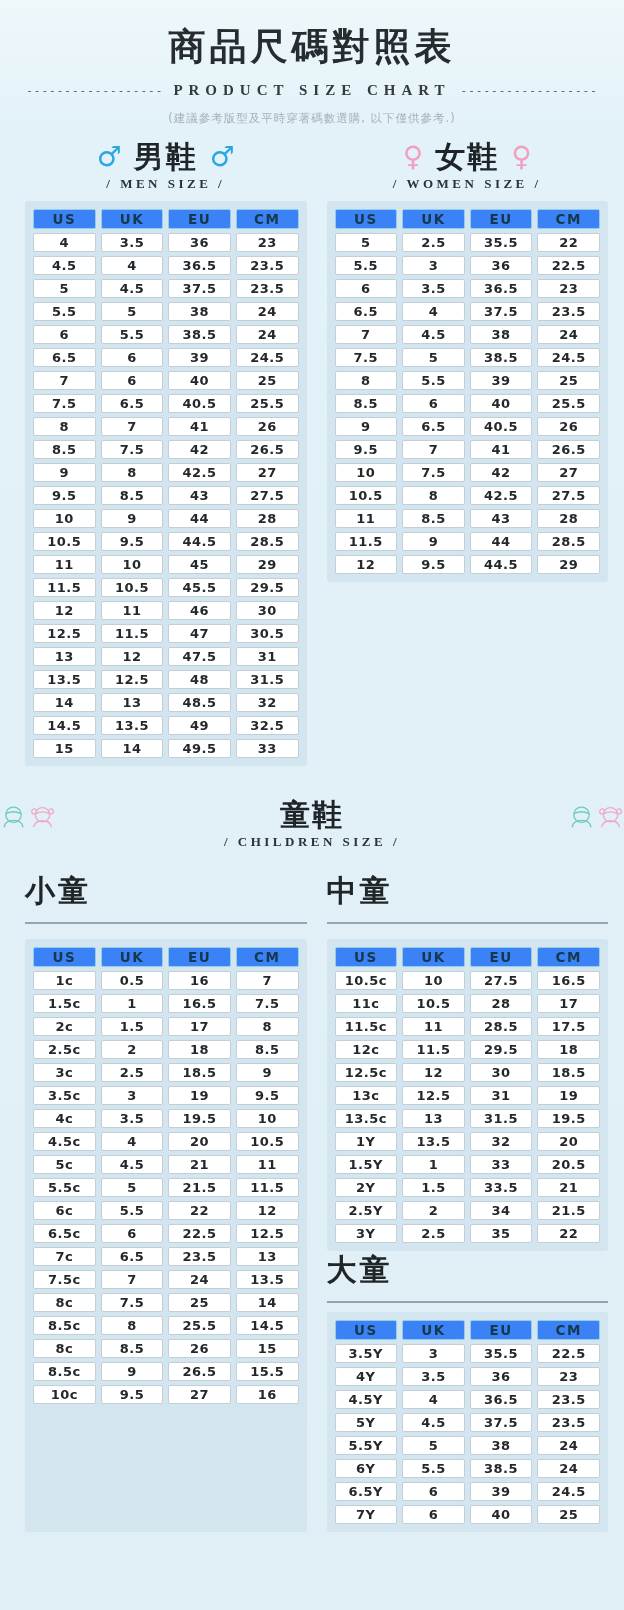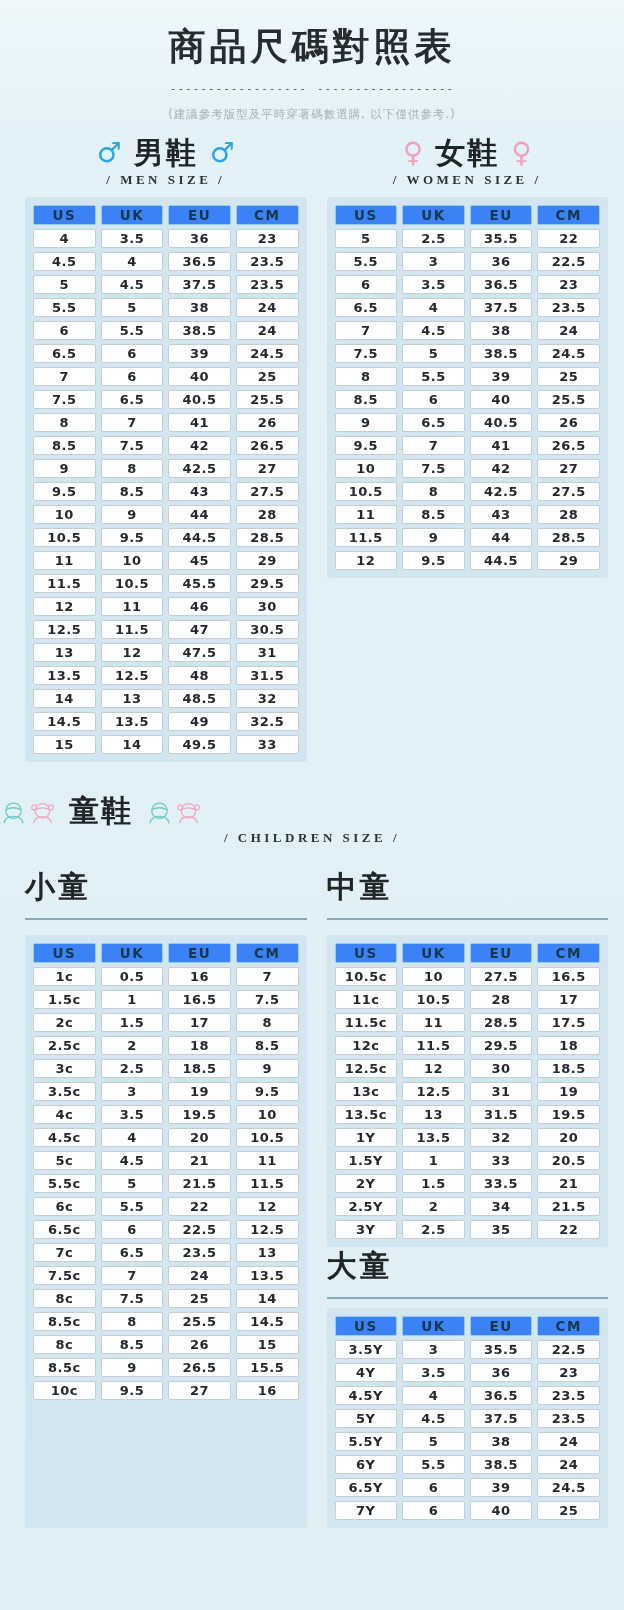--- a/index.html
+++ b/index.html
@@ -34,39 +34,40 @@
   .panel{background:#d3e5ee;border-radius:3px;padding:8px;margin-top:9px;}
   .size-grid{display:grid;grid-template-columns:repeat(4,1fr);gap:4px 5px;align-content:start;}
   .cell{background:#ffffff;border:1px solid #c2cfd7;border-radius:2px;height:17px;
     display:flex;align-items:center;justify-content:center;
     font-size:13px;font-weight:700;letter-spacing:.5px;color:#24282c;}
   .hcell{background:#3b82f6;border:1px solid #92cdea;color:#16384d;
     font-size:13.5px;letter-spacing:1.5px;height:18px;}
   .gender-row{margin-top:16px;}
   
   .children-section{margin-top:34px;}
-  .ch-title-row{display:flex;justify-content:flex-start;align-items:center;gap:13px;line-height:1;margin-top:8px;}
+  .ch-title-row{display:flex;justify-content:space-between;align-items:center;gap:5px;line-height:1;margin-top:8px;}
   .kid-icon{width:27px;height:27px;display:block;}
   .kid-pair{display:flex;gap:2px;align-items:center;}
   .children-cols{margin-top:22px;align-items:stretch;}
   .sub-title{font-family:"Liberation Serif","DejaVu Serif",serif;font-weight:700;
     font-size:30px;letter-spacing:3px;color:#202528;text-align:left;line-height:38px;}
   .rule{height:2px;background:#8ea7b4;margin-top:12px;margin-bottom:6px;}
   .panel-small{flex:1;}
   .big-block{}
 </style>
 </head>
 <body>
 
 <div class="page">
 
   <div class="hdr">
     <h1 class="main-title">商品尺碼對照表</h1>
     <div class="en-line">
       <span class="dashes">------------------</span>
+      <span class="en-text">PRODUCT SIZE CHART</span>
       <span class="dashes">------------------</span>
     </div>
     <div class="note">(建議參考版型及平時穿著碼數選購, 以下僅供參考.)</div>
   </div>
 
   <div class="cols gender-row">
 
     <div class="col">
       <div class="sec-head">
         <div class="sec-title-row">

